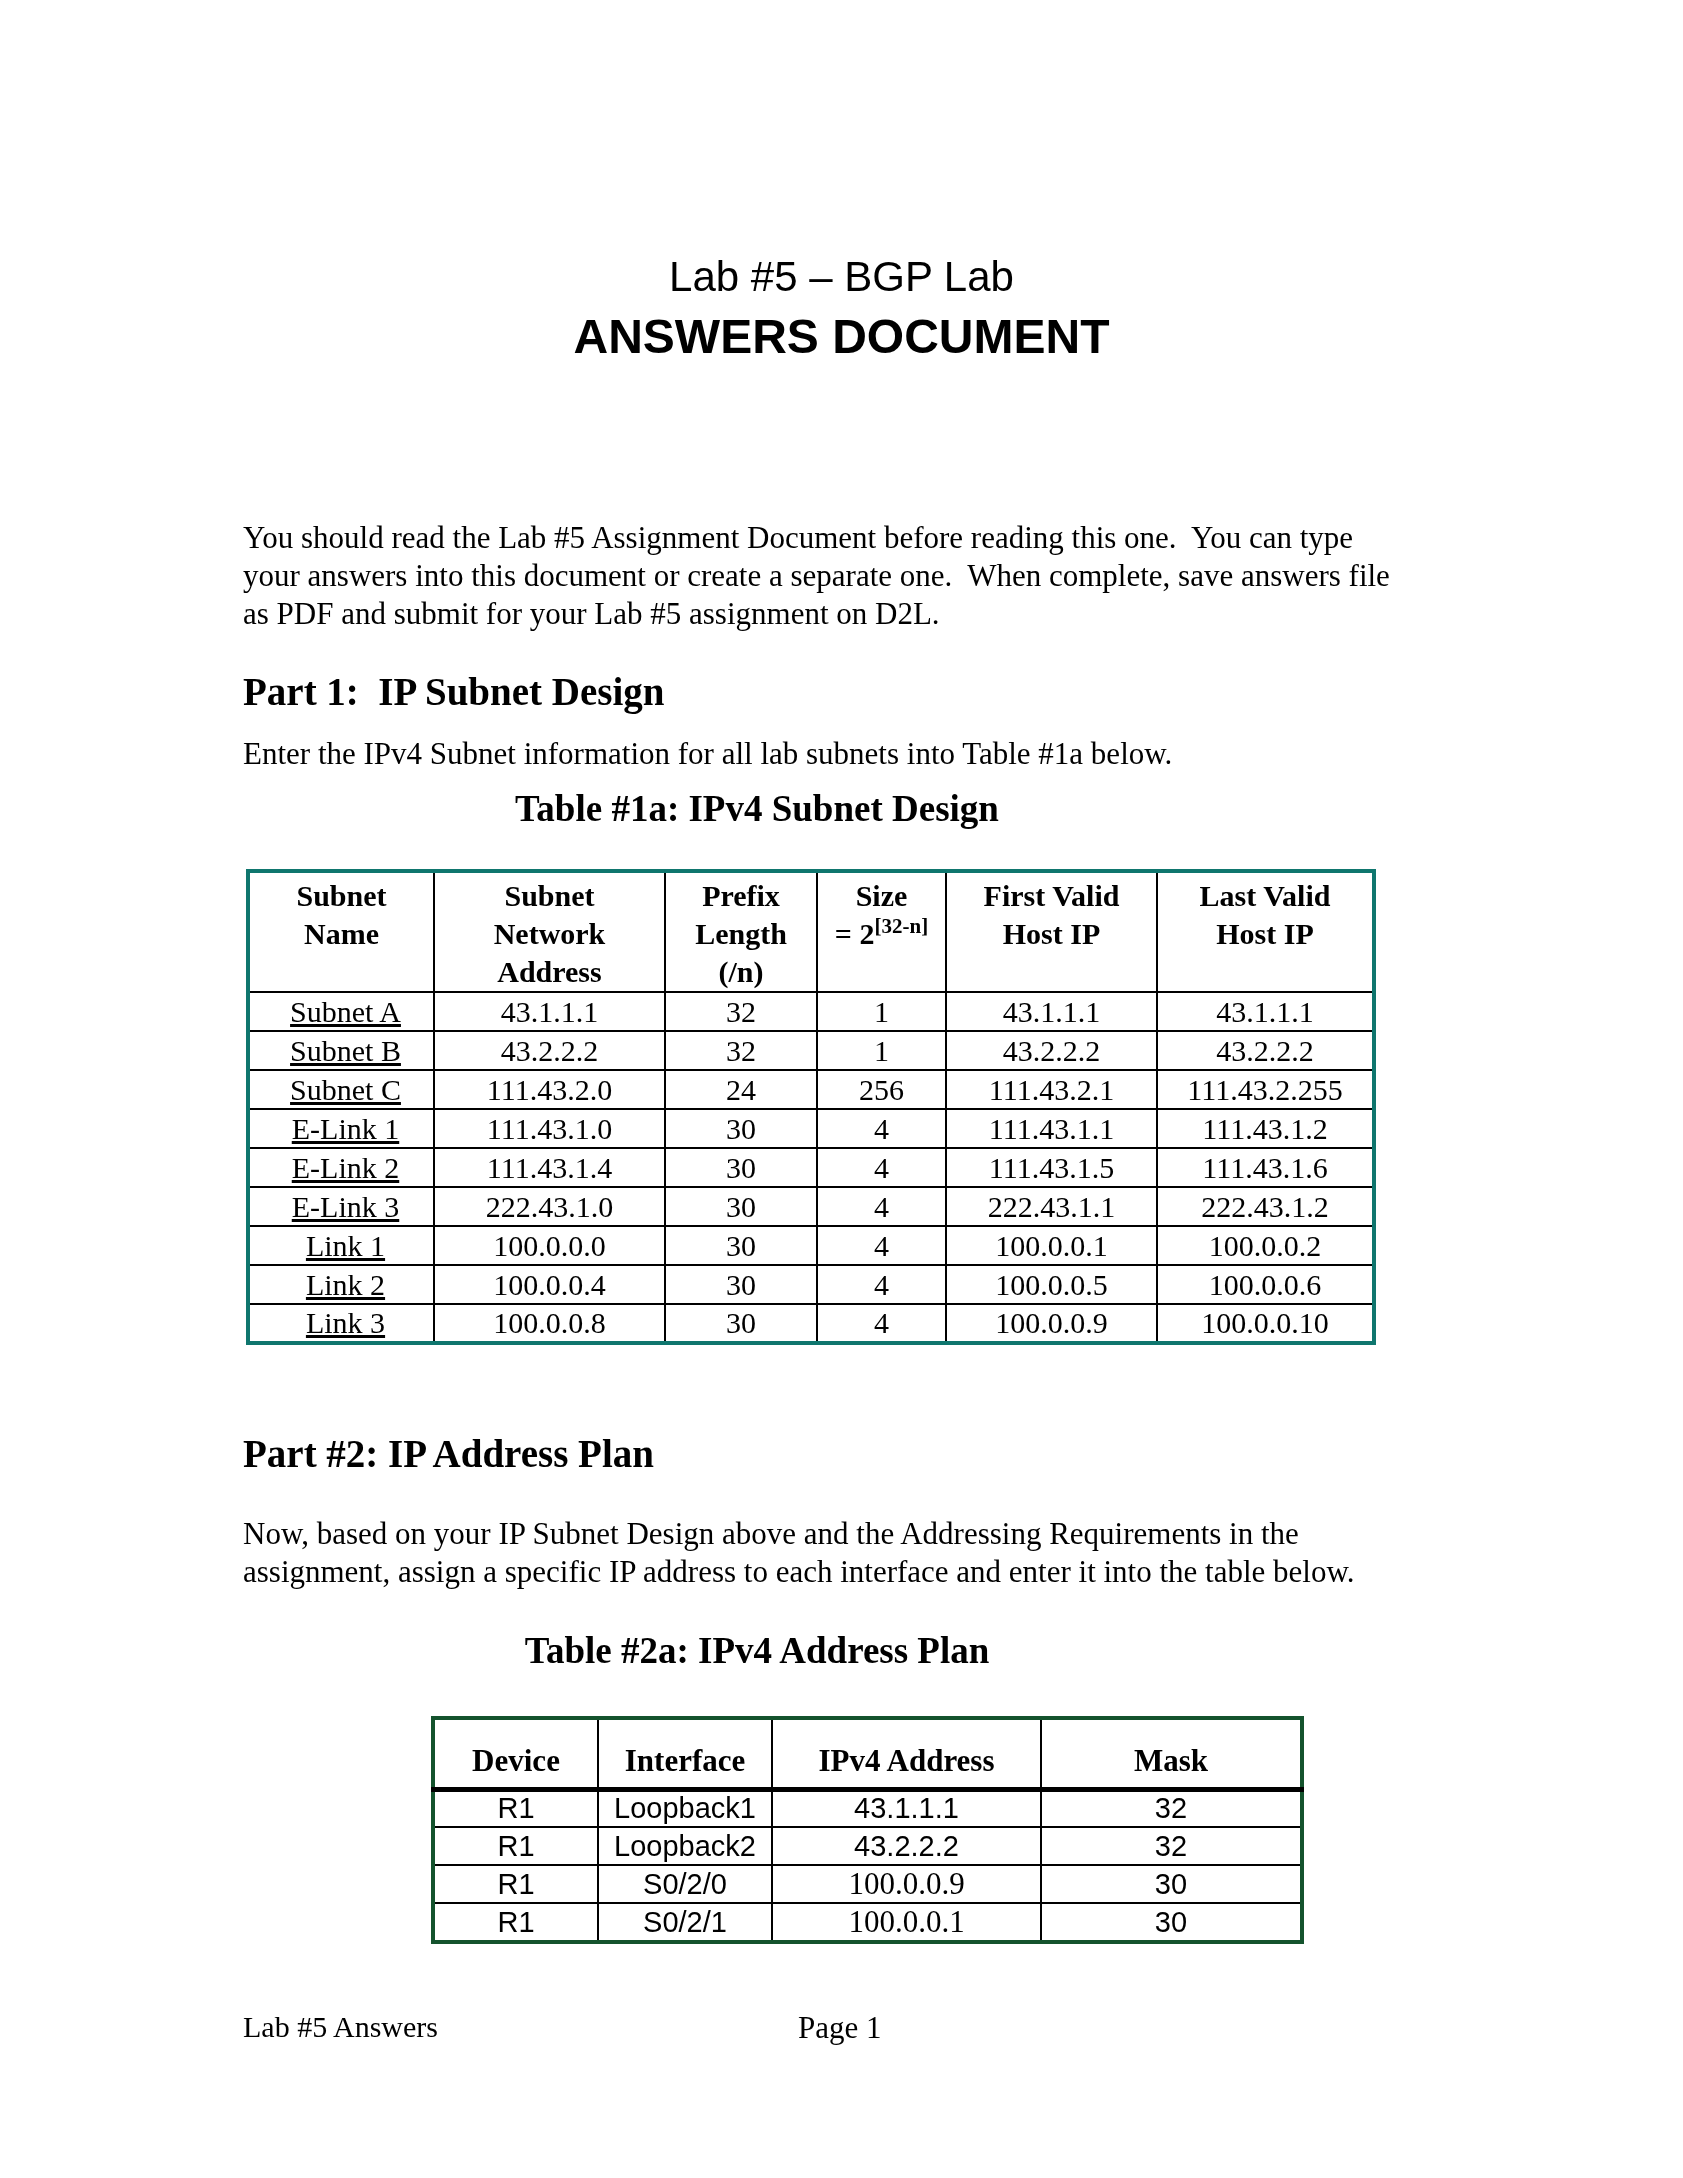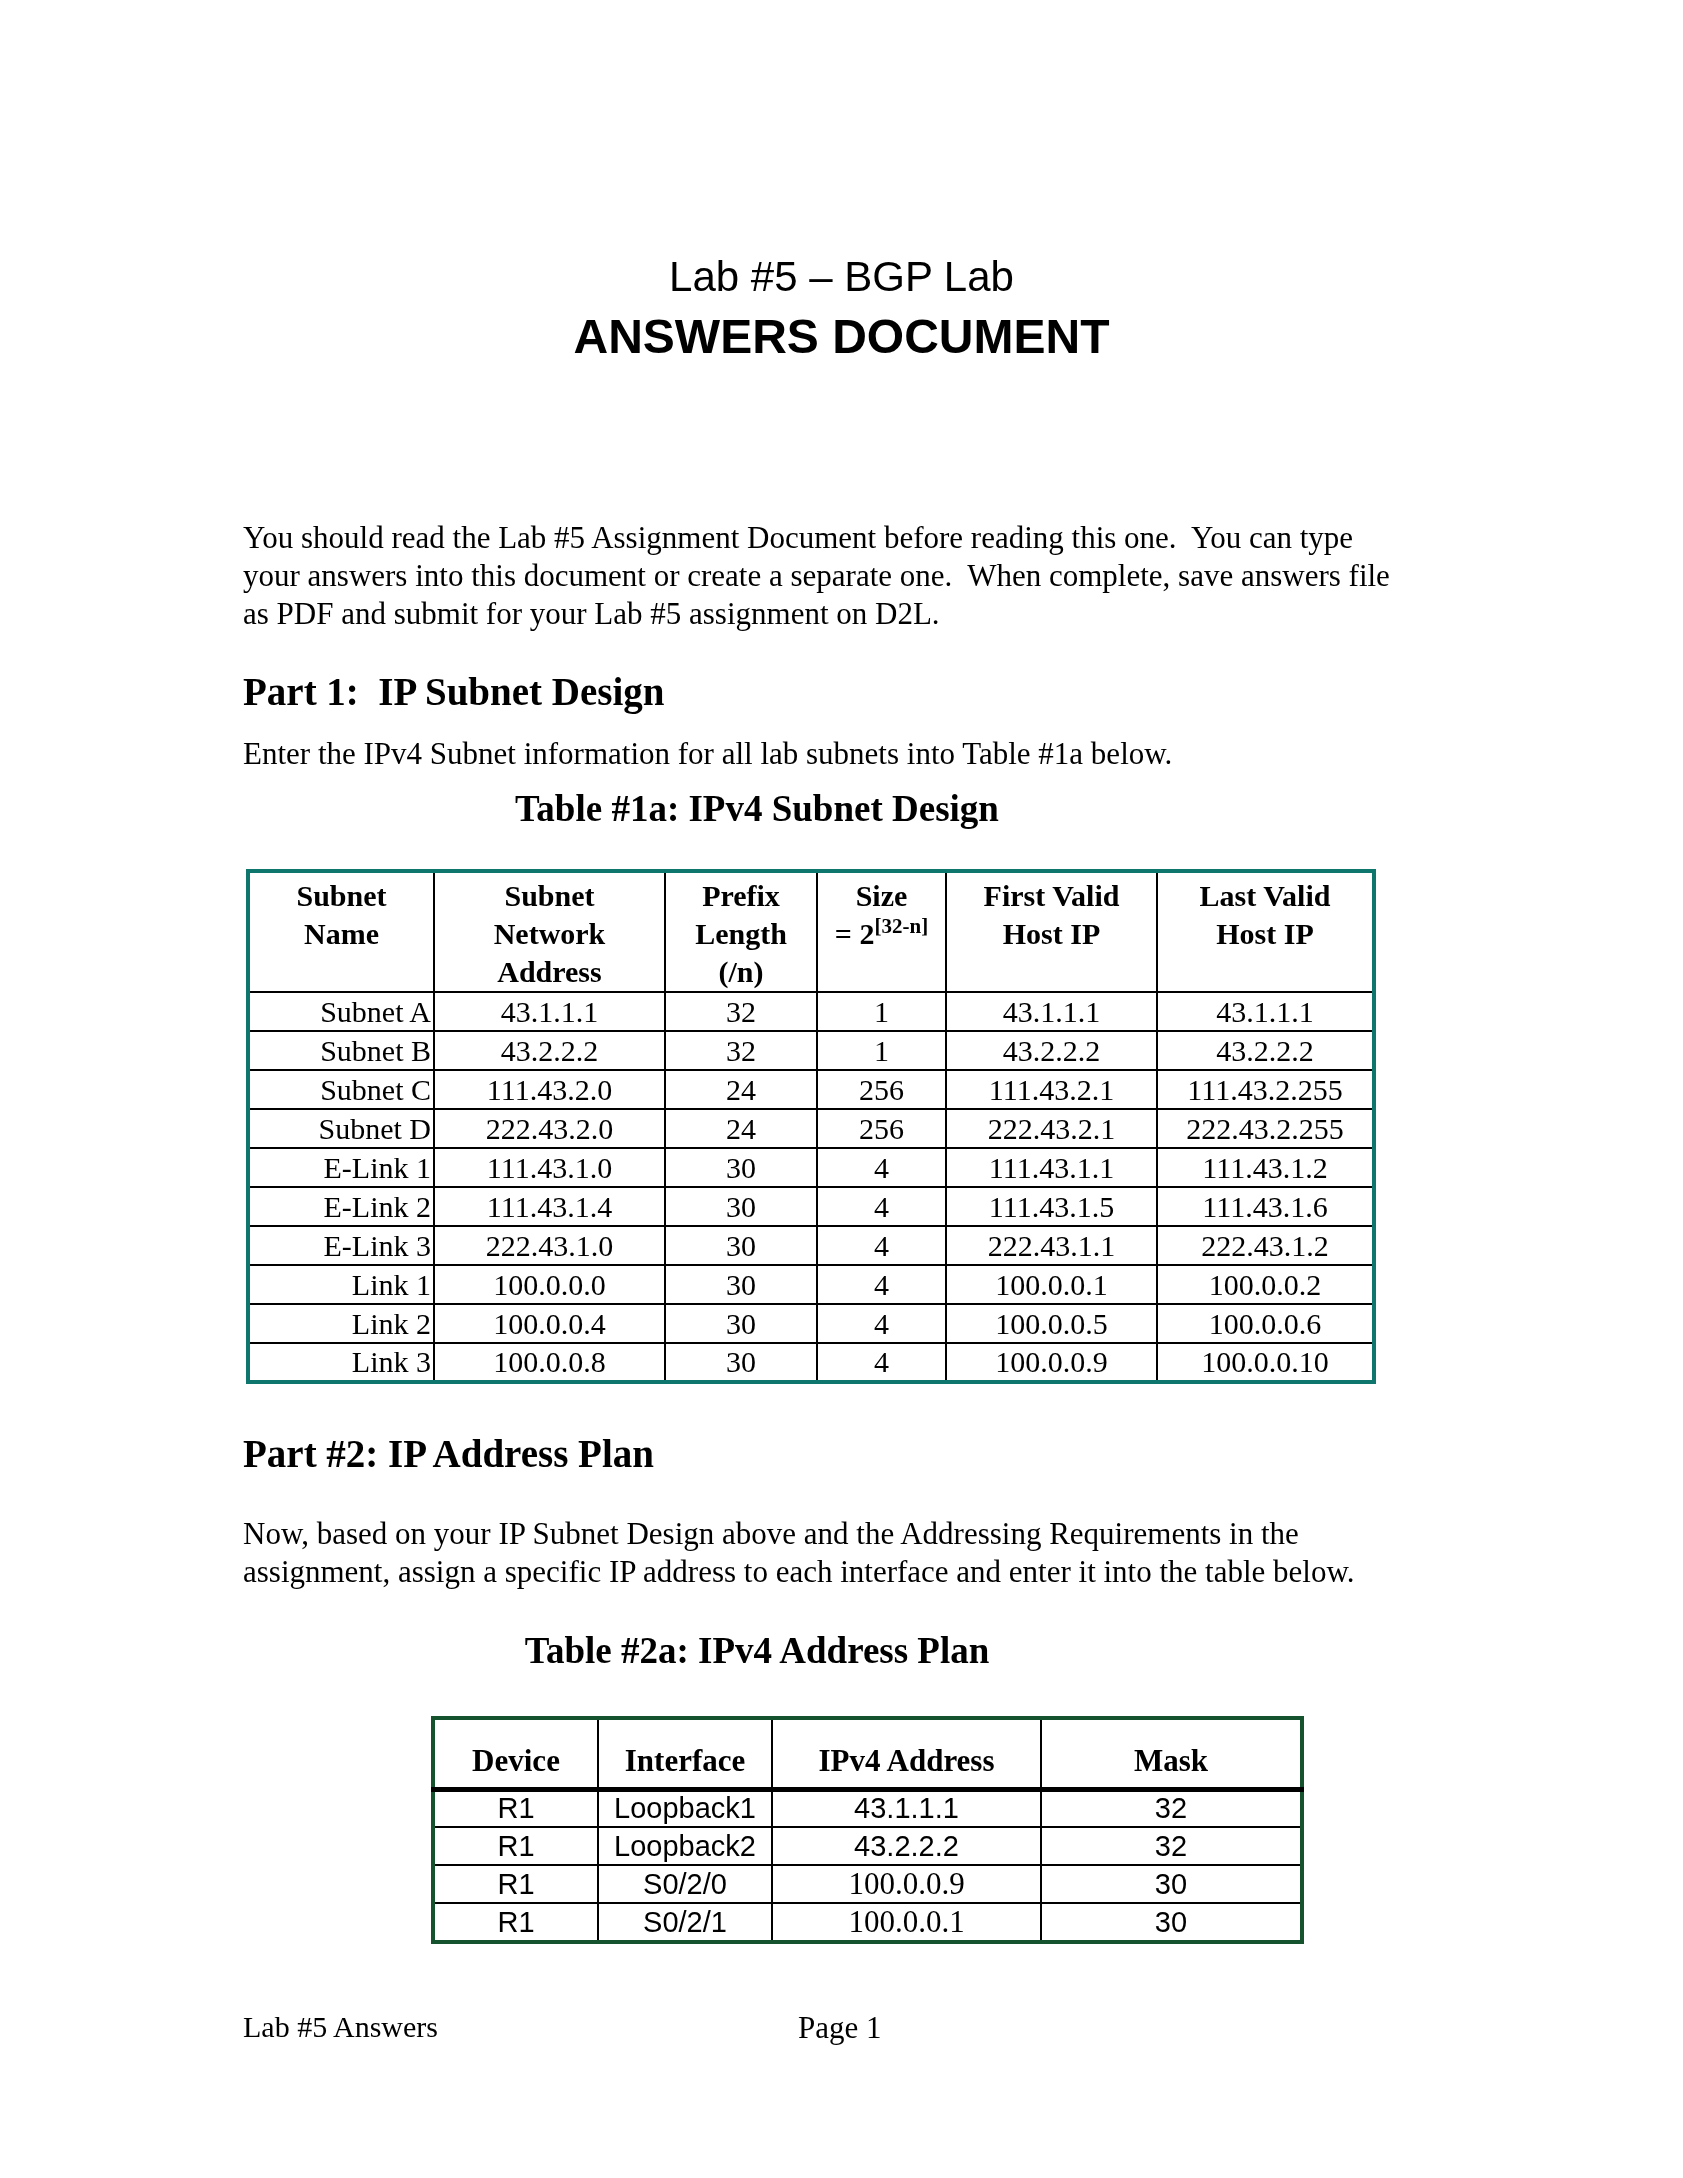--- a/index.html
+++ b/index.html
@@ -50,21 +50,21 @@
     border:4px solid #0f766e;
     font-size:30px;
   }
   #table1 th {
     font-weight:bold; vertical-align:top; text-align:center;
     padding:4px 2px 0 2px; line-height:38px; font-size:30px;
   }
   #table1 thead tr { height:121px; }
   #table1 tbody tr { height:39px; }
   #table1 td { text-align:center; padding:0 2px; }
-  #table1 td.col-name { text-align:right; padding-left:10px; }
+  #table1 td.col-name { text-align:center; padding-left:10px;text-decoration:underline; }
   #table1 sup { font-size:21px; vertical-align:super; line-height:0; }
 
   .part2-heading { top:1431px; left:243px; }
   .part2-instruction {
     top:1515px; left:243px; width:1178px;
     font-size:31px; line-height:38px;
   }
   .table2-caption { top:1629px; }
 
   #table2 {
@@ -160,28 +160,20 @@
       </tr>
       <tr>
         <td class="col-name">Subnet C</td>
         <td>111.43.2.0</td>
         <td>24</td>
         <td>256</td>
         <td>111.43.2.1</td>
         <td>111.43.2.255</td>
       </tr>
       <tr>
-        <td class="col-name">Subnet D</td>
-        <td>222.43.2.0</td>
-        <td>24</td>
-        <td>256</td>
-        <td>222.43.2.1</td>
-        <td>222.43.2.255</td>
-      </tr>
-      <tr>
         <td class="col-name">E-Link 1</td>
         <td>111.43.1.0</td>
         <td>30</td>
         <td>4</td>
         <td>111.43.1.1</td>
         <td>111.43.1.2</td>
       </tr>
       <tr>
         <td class="col-name">E-Link 2</td>
         <td>111.43.1.4</td>

